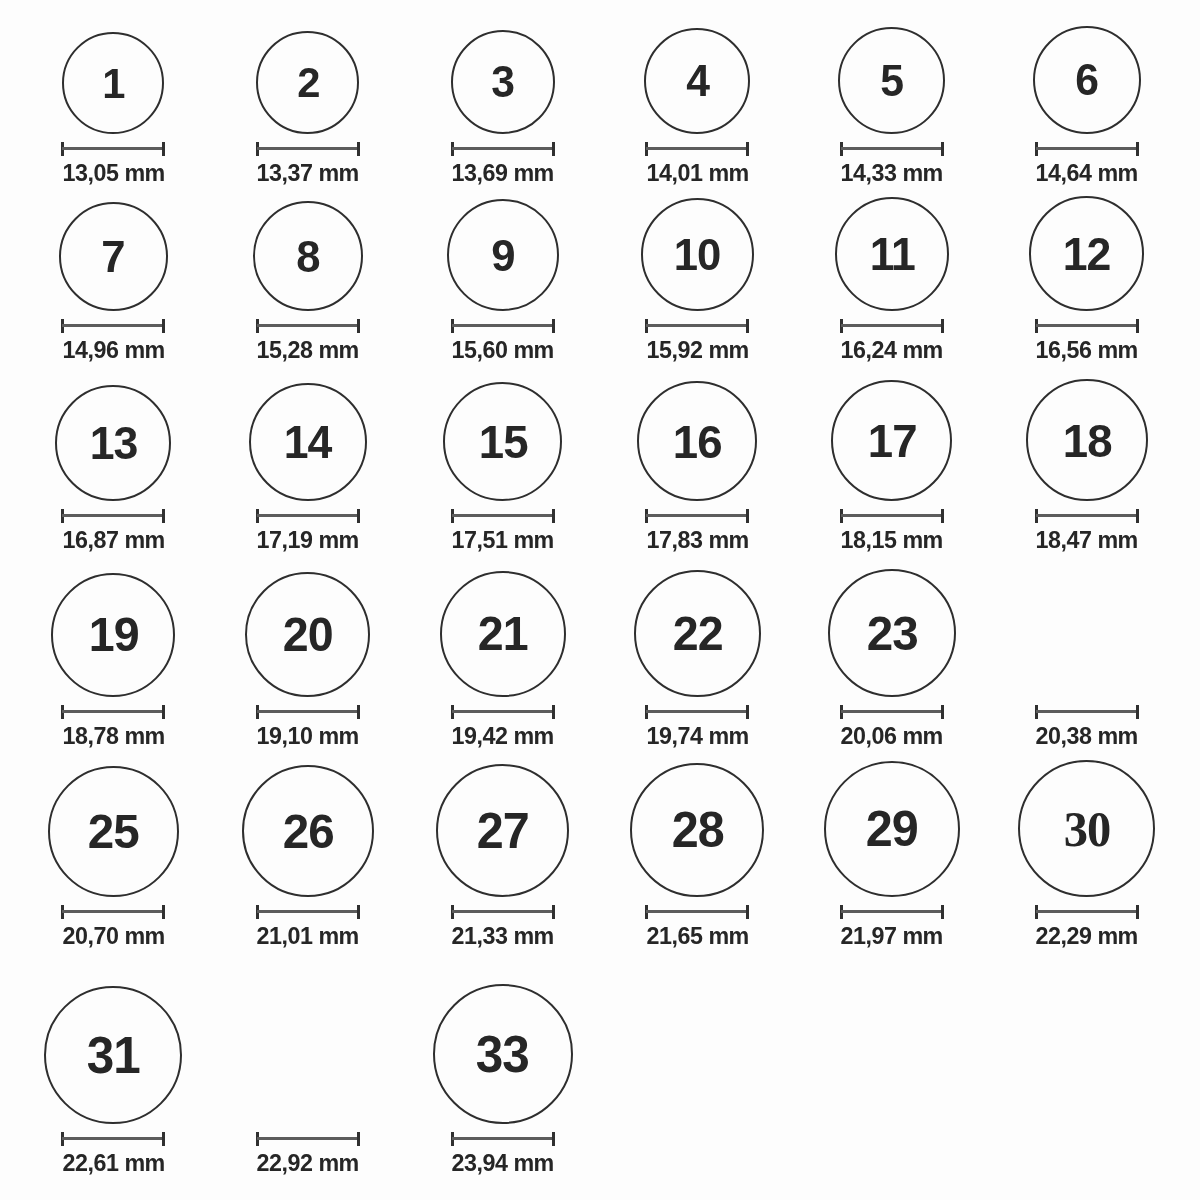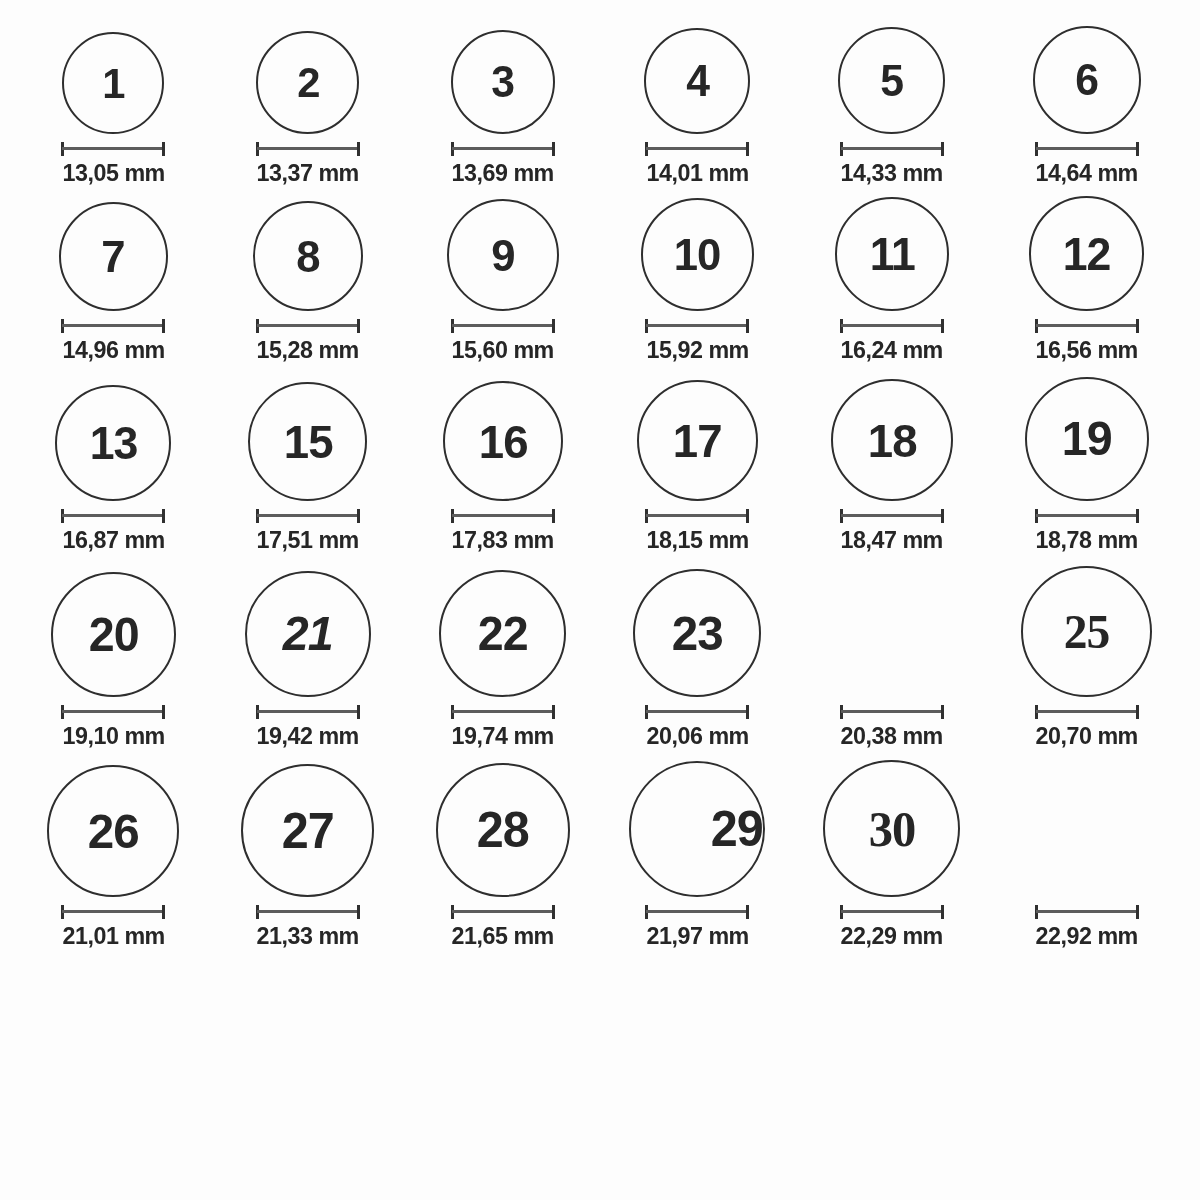--- a/index.html
+++ b/index.html
@@ -219,20 +219,31 @@
       <span class="num" style="font-size: 46px;">13</span>
     </div>
     <div class="ruler">
       <span class="tick left"></span>
       <span class="bar"></span>
       <span class="tick right"></span>
     </div>
     <div class="label">16,87 mm</div>
   </div>
     <div class="cell">
+    <div class="circle" style="width: 118px; height: 118px;">
+      <span class="num" style="font-size: 46px;">14</span>
+    </div>
+    <div class="ruler">
+      <span class="tick left"></span>
+      <span class="bar"></span>
+      <span class="tick right"></span>
+    </div>
+    <div class="label">17,19 mm</div>
+  </div>
+    <div class="cell">
     <div class="circle" style="width: 119px; height: 119px;">
       <span class="num" style="font-size: 47px;">15</span>
     </div>
     <div class="ruler">
       <span class="tick left"></span>
       <span class="bar"></span>
       <span class="tick right"></span>
     </div>
     <div class="label">17,51 mm</div>
   </div>
@@ -285,21 +296,21 @@
       <span class="num" style="font-size: 48px;">20</span>
     </div>
     <div class="ruler">
       <span class="tick left"></span>
       <span class="bar"></span>
       <span class="tick right"></span>
     </div>
     <div class="label">19,10 mm</div>
   </div>
     <div class="cell">
-    <div class="circle" style="width: 126px; height: 126px; font-style: italic;">
+    <div class="circle" style="width: 126px; height: 126px;">
       <span class="num" style="font-size: 48px;">21</span>
     </div>
     <div class="ruler">
       <span class="tick left"></span>
       <span class="bar"></span>
       <span class="tick right"></span>
     </div>
     <div class="label">19,42 mm</div>
   </div>
     <div class="cell">
@@ -326,21 +337,21 @@
   </div>
     <div class="cell">
     <div class="ruler">
       <span class="tick left"></span>
       <span class="bar"></span>
       <span class="tick right"></span>
     </div>
     <div class="label">20,38 mm</div>
   </div>
     <div class="cell">
-    <div class="circle" style="width: 131px; height: 131px; font-family: Liberation Serif, serif;">
+    <div class="circle" style="width: 131px; height: 131px;">
       <span class="num" style="font-size: 49px;">25</span>
     </div>
     <div class="ruler">
       <span class="tick left"></span>
       <span class="bar"></span>
       <span class="tick right"></span>
     </div>
     <div class="label">20,70 mm</div>
   </div>
     <div class="cell">
@@ -370,21 +381,21 @@
       <span class="num" style="font-size: 50px;">28</span>
     </div>
     <div class="ruler">
       <span class="tick left"></span>
       <span class="bar"></span>
       <span class="tick right"></span>
     </div>
     <div class="label">21,65 mm</div>
   </div>
     <div class="cell">
-    <div class="circle" style="width: 136px; height: 136px; justify-content: flex-end;">
+    <div class="circle" style="width: 136px; height: 136px;">
       <span class="num" style="font-size: 50px;">29</span>
     </div>
     <div class="ruler">
       <span class="tick left"></span>
       <span class="bar"></span>
       <span class="tick right"></span>
     </div>
     <div class="label">21,97 mm</div>
   </div>
     <div class="cell">
@@ -392,20 +403,42 @@
       <span class="num" style="font-size: 50px;">30</span>
     </div>
     <div class="ruler">
       <span class="tick left"></span>
       <span class="bar"></span>
       <span class="tick right"></span>
     </div>
     <div class="label">22,29 mm</div>
   </div>
     <div class="cell">
+    <div class="circle" style="width: 138px; height: 138px;">
+      <span class="num" style="font-size: 51px;">31</span>
+    </div>
+    <div class="ruler">
+      <span class="tick left"></span>
+      <span class="bar"></span>
+      <span class="tick right"></span>
+    </div>
+    <div class="label">22,61 mm</div>
+  </div>
+    <div class="cell">
     <div class="ruler">
       <span class="tick left"></span>
       <span class="bar"></span>
       <span class="tick right"></span>
     </div>
     <div class="label">22,92 mm</div>
+  </div>
+    <div class="cell">
+    <div class="circle" style="width: 140px; height: 140px;">
+      <span class="num" style="font-size: 51px;">33</span>
+    </div>
+    <div class="ruler">
+      <span class="tick left"></span>
+      <span class="bar"></span>
+      <span class="tick right"></span>
+    </div>
+    <div class="label">23,94 mm</div>
   </div>
   </main>
 
 </body></html>

